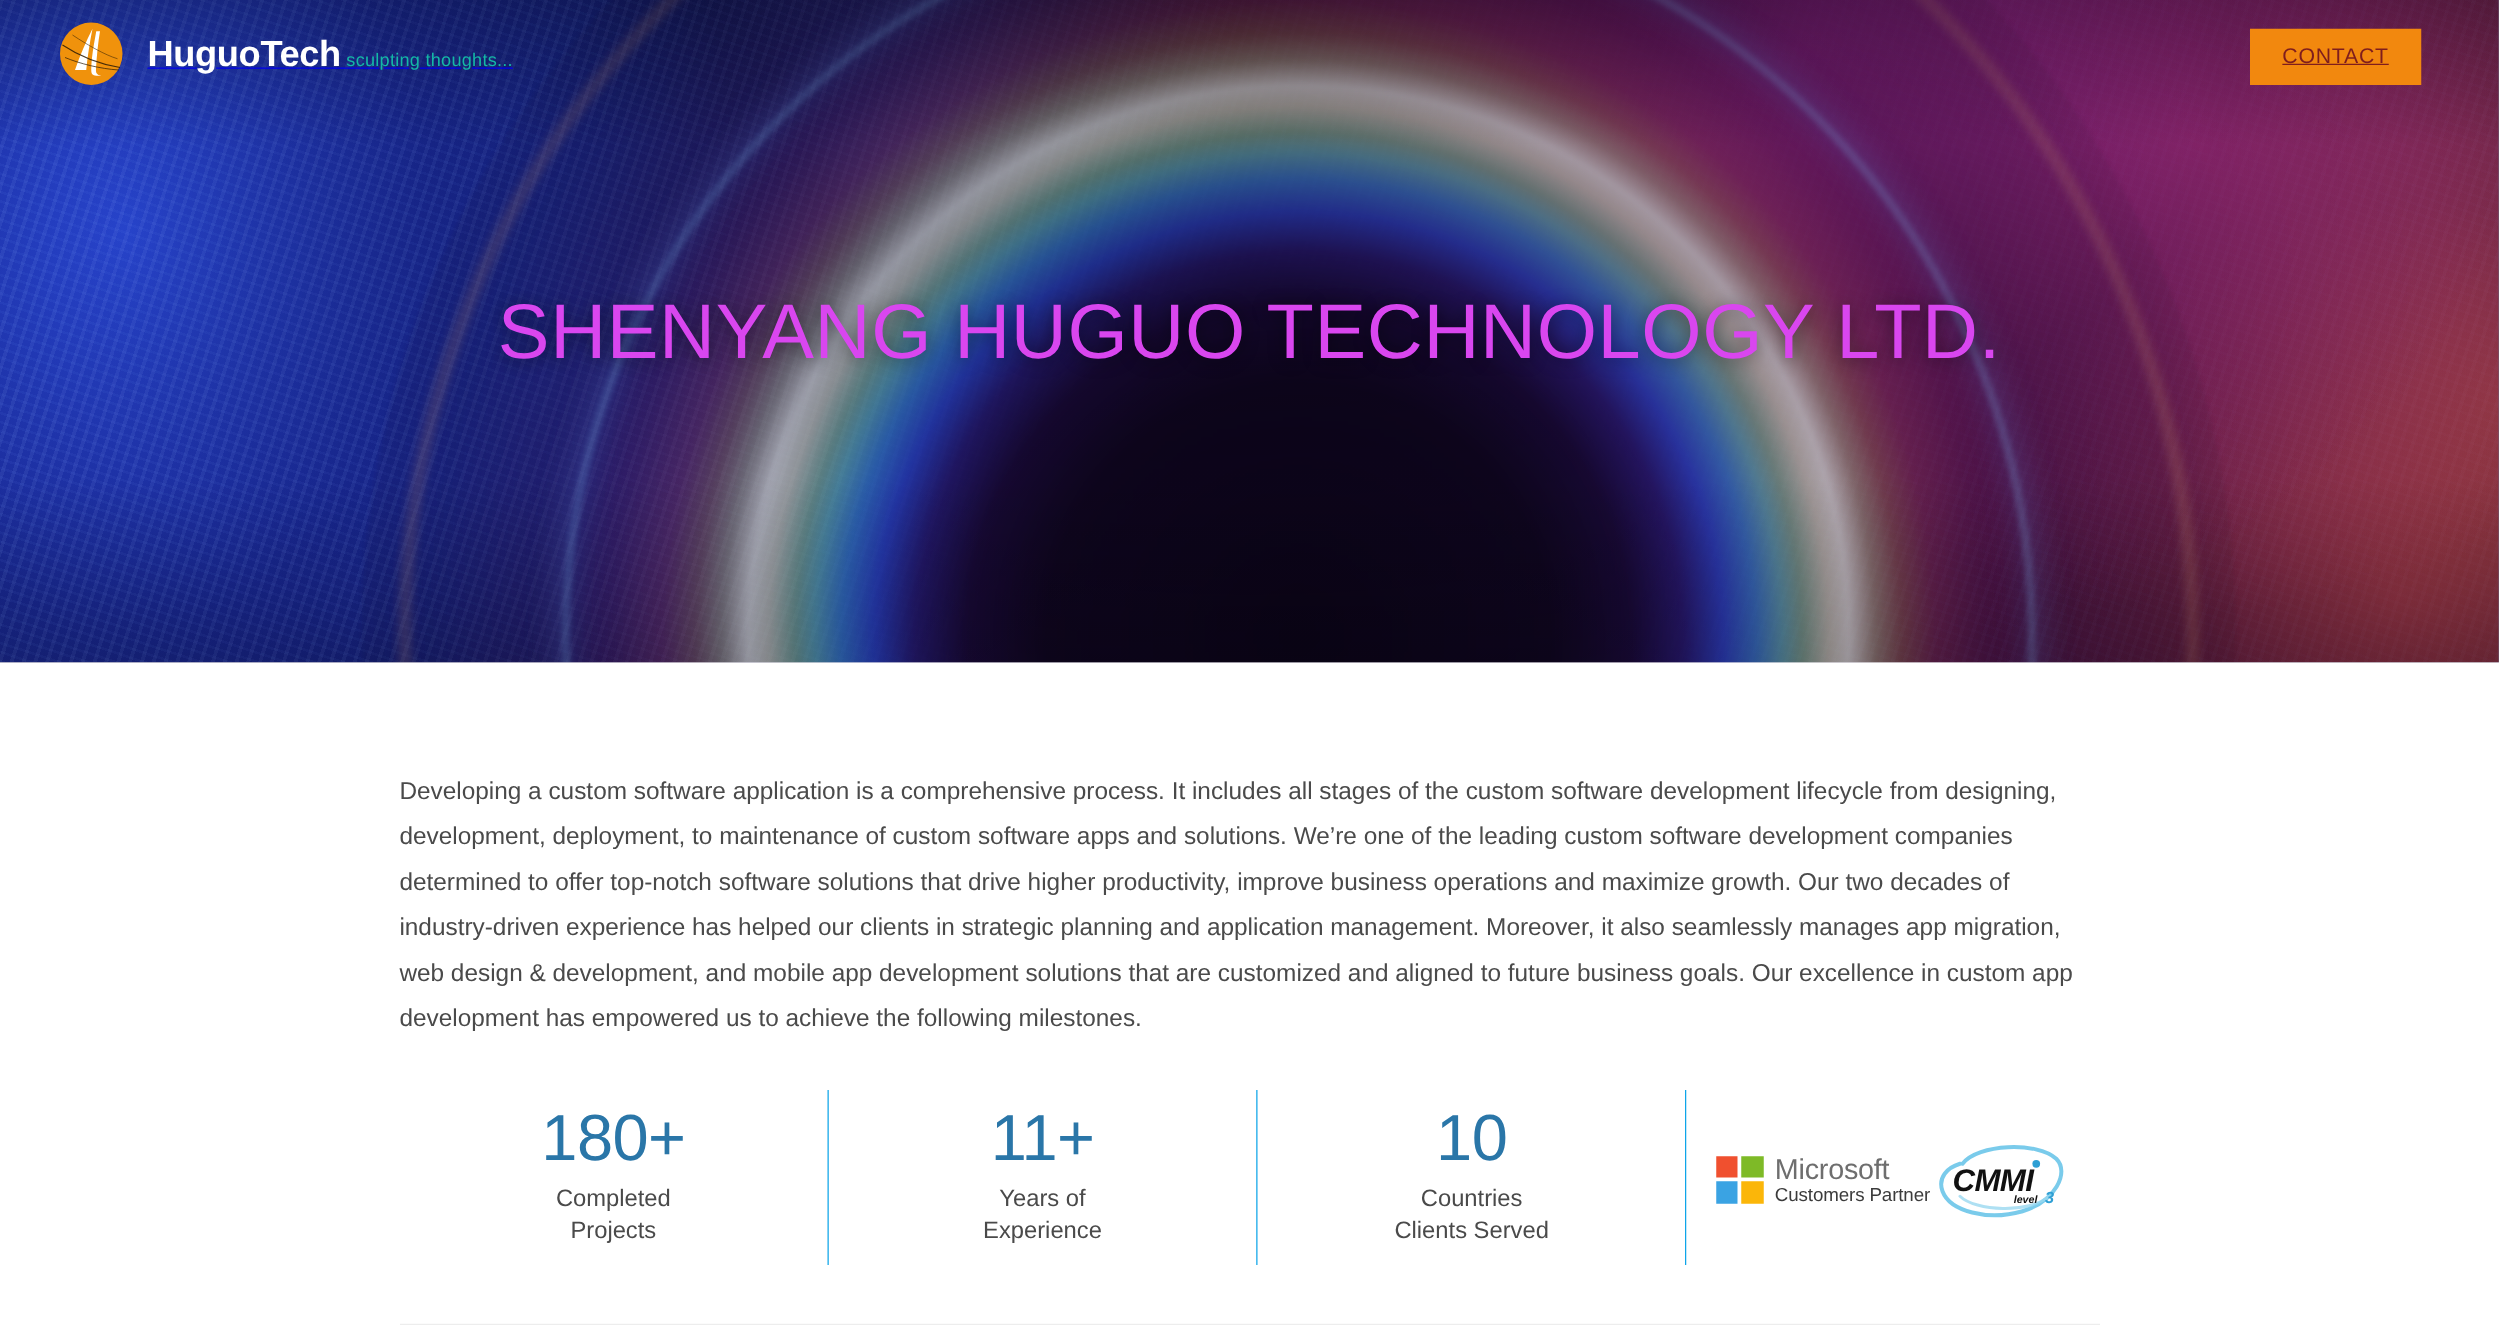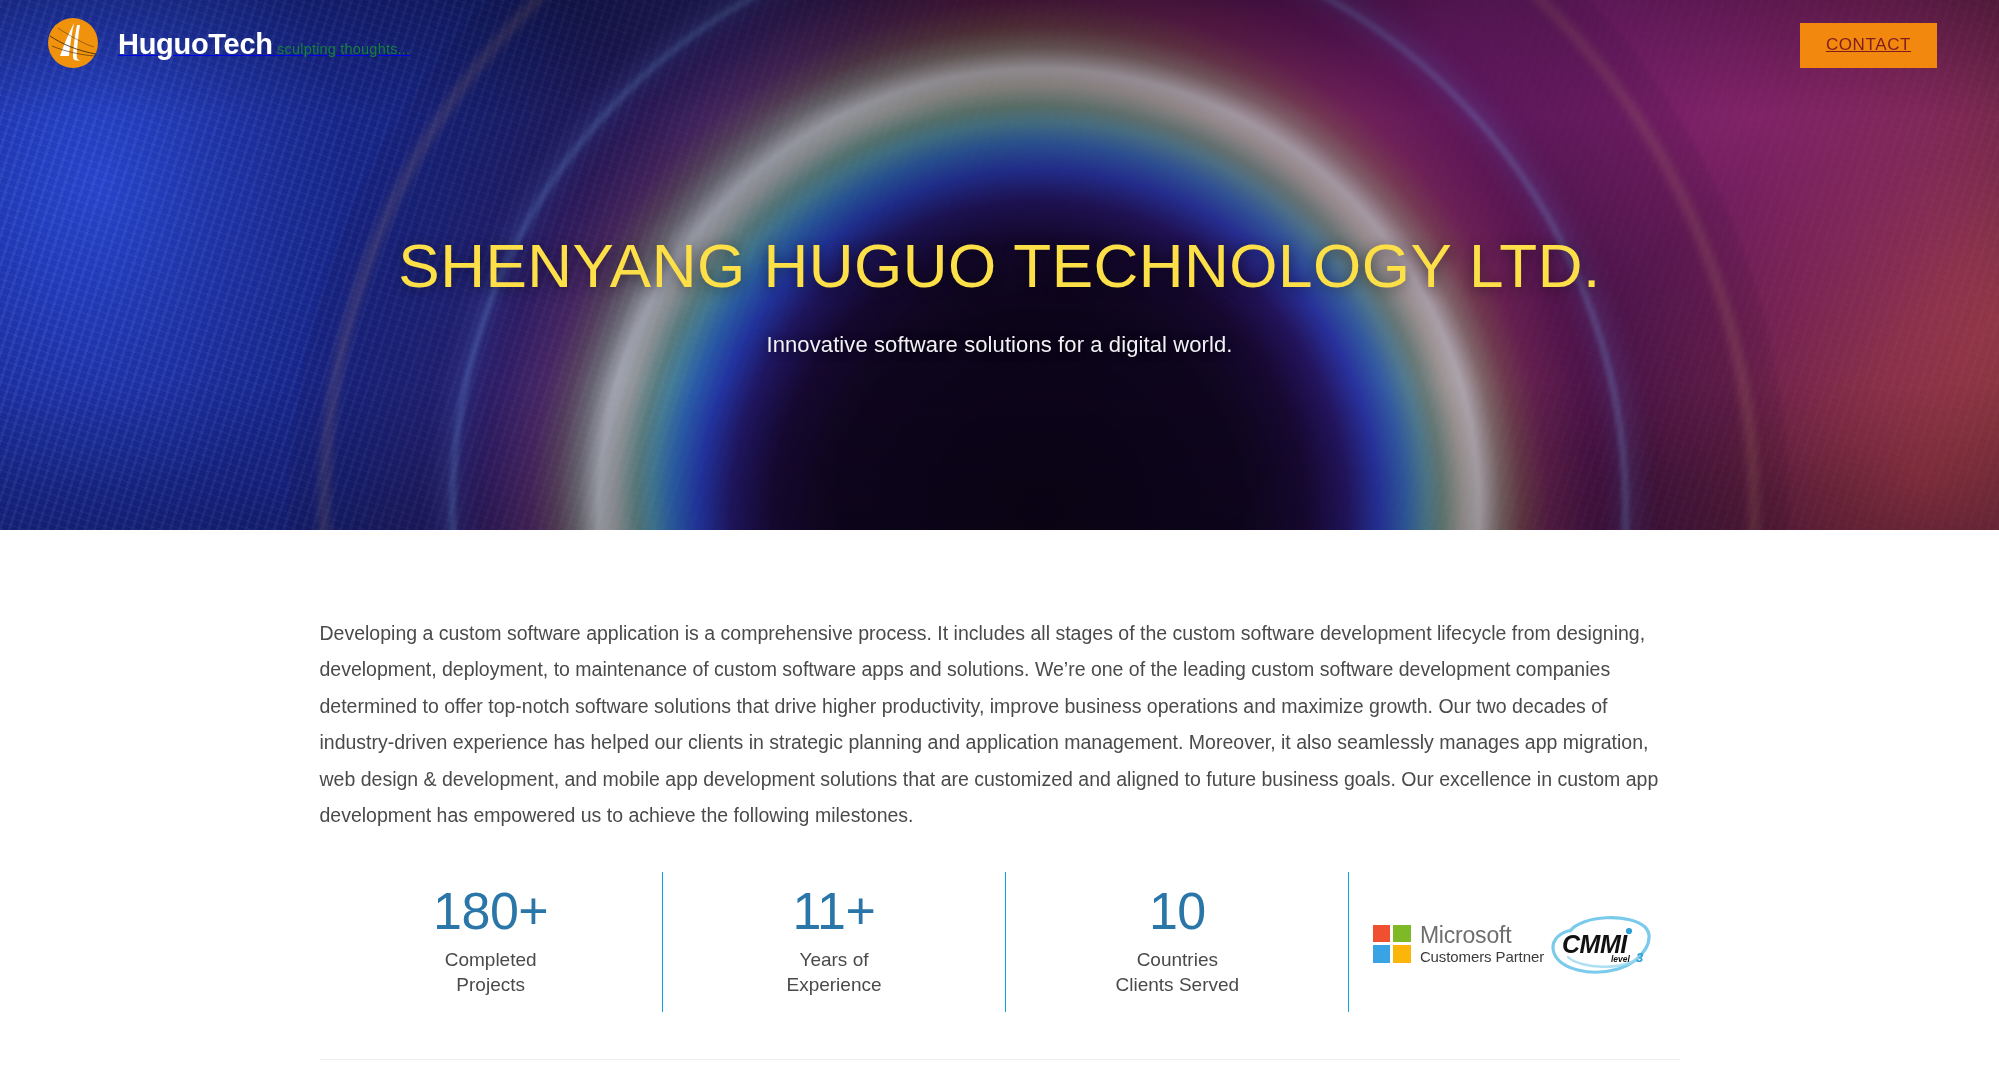--- a/index.html
+++ b/index.html
@@ -154,21 +154,21 @@
   .brand-name {
     font-size: 29px;
     font-weight: bold;
     color: #ffffff;
     letter-spacing: -0.3px;
     line-height: 1.05;
   }
 
   .brand-tagline {
     font-size: 14.5px;
-    color: #15803d;
+    color: #14b8a6;
     letter-spacing: 0.2px;
     margin-top: 17px;
   }
 
   .contact-btn {
     position: absolute;
     right: 62px;
     top: 23px;
     background: #f2880e;
     color: #7f1d1d;
@@ -187,21 +187,21 @@
     left: 0;
     top: 232px;
     width: 1999px;
     text-align: center;
     z-index: 30;
   }
 
   .hero-title {
     font-size: 62px;
     font-weight: 300;
-    color: #fde047;
+    color: #d946ef;
     letter-spacing: 0.5px;
     line-height: 1.1;
     text-shadow: 0 2px 14px rgba(0,0,0,0.45);
   }
 
   .hero-subtitle {
     margin-top: 32px;
     font-size: 22px;
     font-weight: 400;
     color: #f2f2f6;
@@ -340,21 +340,20 @@
         <span class="brand-name">HuguoTech</span>
         <span class="brand-tagline">sculpting thoughts...</span>
       </span>
     </a>
 
     <button class="contact-btn">CONTACT</button>
   </div>
 
   <div class="hero-copy">
     <h1 class="hero-title">SHENYANG HUGUO TECHNOLOGY LTD.</h1>
-    <p class="hero-subtitle">Innovative software solutions for a digital world.</p>
   </div>
 </div>
 
 <div class="main">
   <div class="content">
 
     <p class="intro-paragraph">Developing a custom software application is a comprehensive process. It includes all stages of the custom software development lifecycle from designing, development, deployment, to maintenance of custom software apps and solutions. We’re one of the leading custom software development companies determined to offer top-notch software solutions that drive higher productivity, improve business operations and maximize growth. Our two decades of industry-driven experience has helped our clients in strategic planning and application management. Moreover, it also seamlessly manages app migration, web design &amp; development, and mobile app development solutions that are customized and aligned to future business goals. Our excellence in custom app development has empowered us to achieve the following milestones.</p>
 
     <div class="stats-row">
 

